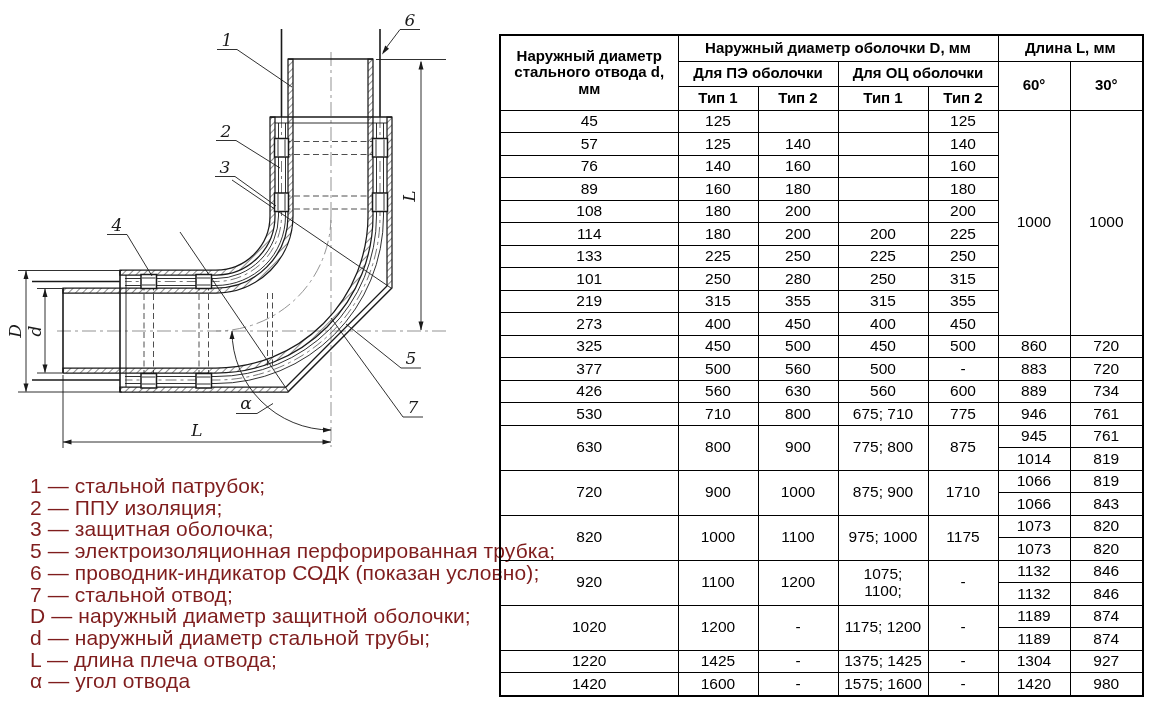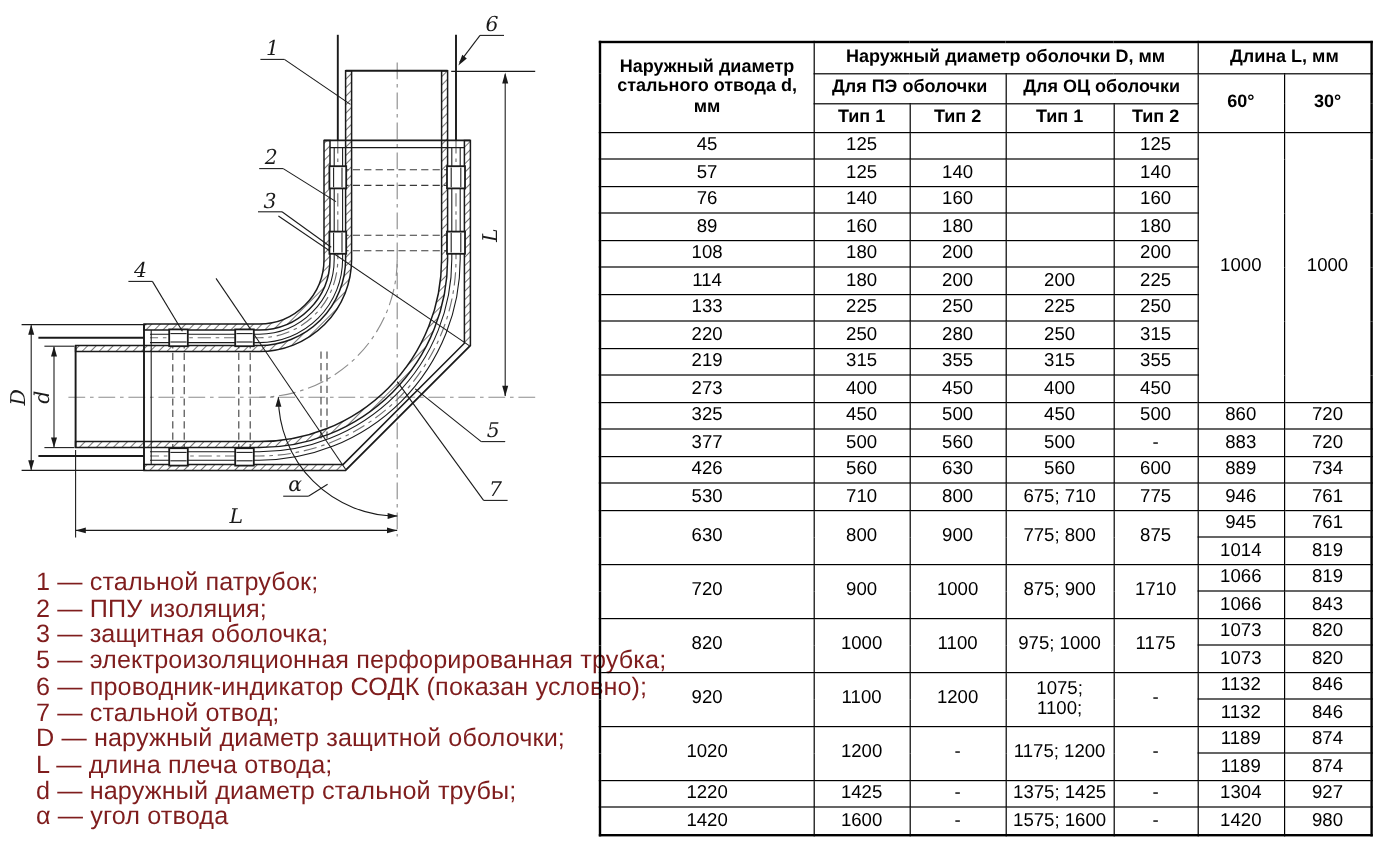--- a/index.html
+++ b/index.html
@@ -212,22 +212,22 @@
   </svg>
 
   <div class="legend">
       <div class="legend-item">1 — стальной патрубок;</div>
       <div class="legend-item">2 — ППУ изоляция;</div>
       <div class="legend-item">3 — защитная оболочка;</div>
       <div class="legend-item">5 — электроизоляционная перфорированная трубка;</div>
       <div class="legend-item">6 — проводник-индикатор СОДК (показан условно);</div>
       <div class="legend-item">7 — стальной отвод;</div>
       <div class="legend-item">D — наружный диаметр защитной оболочки;</div>
+      <div class="legend-item">d — наружный диаметр стальной трубы;</div>
       <div class="legend-item">L — длина плеча отвода;</div>
-      <div class="legend-item">d — наружный диаметр стальной трубы;</div>
       <div class="legend-item">α — угол отвода</div>
     </div>
 
   <table class="dims">
     <colgroup>
       <col style="width:178px">
         <col style="width:80px">
         <col style="width:80px">
       <col style="width:90px">
         <col style="width:70px">
@@ -302,21 +302,21 @@
           <td>225</td>
         </tr>
         <tr>
           <td>133</td>
           <td>225</td>
           <td>250</td>
           <td>225</td>
           <td>250</td>
         </tr>
         <tr>
-          <td>220</td>
+          <td>101</td>
           <td>250</td>
           <td>280</td>
           <td>250</td>
           <td>315</td>
         </tr>
         <tr>
           <td>219</td>
           <td>315</td>
           <td>355</td>
           <td>315</td>

